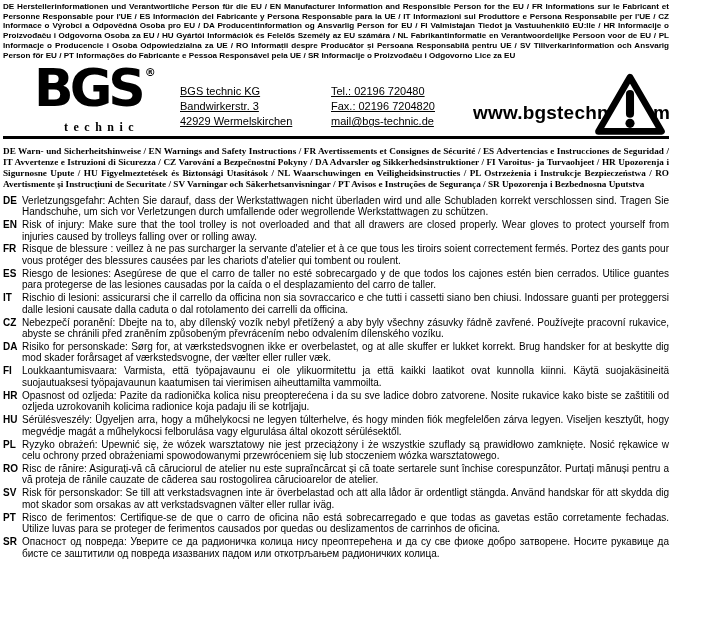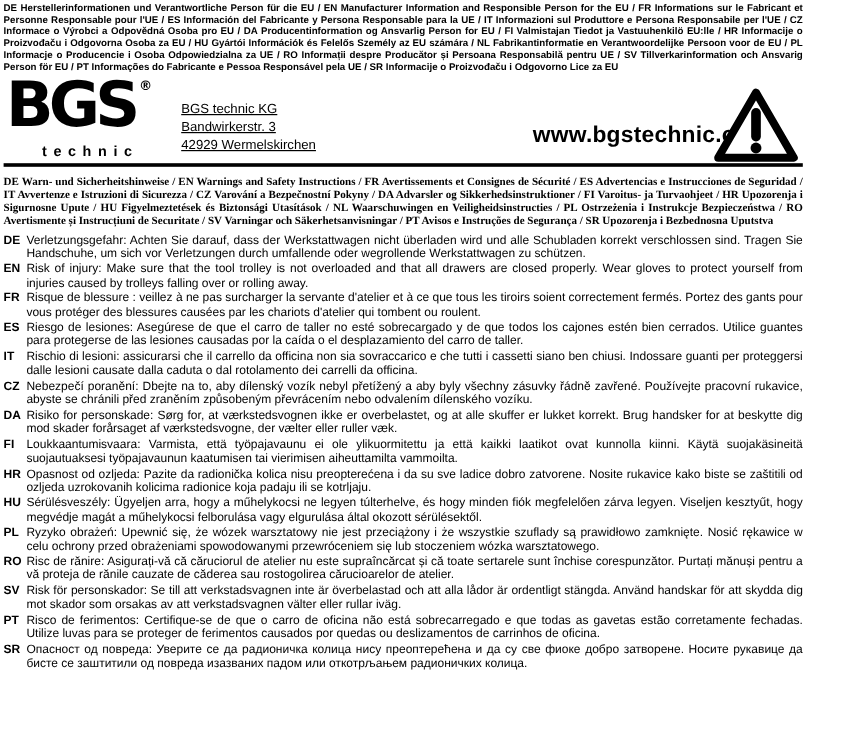--- a/index.html
+++ b/index.html
@@ -8,31 +8,31 @@
     color: #000; font-family: "Liberation Sans", sans-serif;
     -webkit-font-smoothing: antialiased;
   }
   .page { box-sizing: border-box; width: 672px; height: 617px; padding: 2px 3px 0 3px; }
 
   .top-header {
     font-size: 8.1px; font-weight: 700; line-height: 9.7px;
     text-align: justify; color: #000;
   }
 
-  .brand-row { position: relative; height: 70px; margin-top: 4px; }
+  .brand-row { position: relative; height: 70px; margin-top: 4px; margin-left: 29px; }
 
   .logo { position: absolute; left: 2px; top: 0; width: 132px; }
   .logo-bgs {
     font-family: "DejaVu Sans", sans-serif;
     font-size: 52px; font-weight: 700; letter-spacing: -4px; line-height: 48px;
     white-space: nowrap;
   }
   .logo-reg { font-size: 11px; letter-spacing: 0; position: relative; top: -30px; left: 3px; font-weight: 700; }
   .logo-sub {
-    font-family: Liberation Sans, sans-serif;
+    font-family: Liberation Serif, serif;
     font-size: 12px; font-weight: 700; letter-spacing: 5.5px;
     margin-top: -7px; padding-left: 30px; white-space: nowrap;
   }
 
   .addr-col { position: absolute; top: 20px; font-size: 11px; line-height: 15px; text-decoration: underline; }
   .company { left: 148px; }
   .contact { left: 299px; }
   .website { position: absolute; left: 441px; top: 38px; font-size: 19px; font-weight: 700; letter-spacing: 0.2px; }
 
   .warn-triangle { position: absolute; right: 2px; top: 8px; width: 74px; height: 66px; }
@@ -64,20 +64,25 @@
       <div class="logo-bgs"><span>BGS</span><span class="logo-reg">®</span></div>
       <div class="logo-sub">technic</div>
     </div>
 
     <div class="addr-col company">
       <div>BGS technic KG</div>
       <div>Bandwirkerstr. 3</div>
       <div>42929 Wermelskirchen</div>
     </div>
 
+    <div class="addr-col contact">
+      <div>Tel.: 02196 720480</div>
+      <div>Fax.: 02196 7204820</div>
+      <div>mail@bgs-technic.de</div>
+    </div>
 
     <div class="website">www.bgstechnic.com</div>
 
     <div class="warn-triangle">
       <svg viewBox="0 0 100 90" xmlns="http://www.w3.org/2000/svg">
         <path d="M50 7 L93 81 L7 81 Z" fill="#ffffff" stroke="#000000" stroke-width="9" stroke-linejoin="round"></path>
         <path d="M50 30 L50 57" stroke="#000000" stroke-width="11" stroke-linecap="round"></path>
         <circle cx="50" cy="70" r="6.2" fill="#000000"></circle>
       </svg>
     </div>

